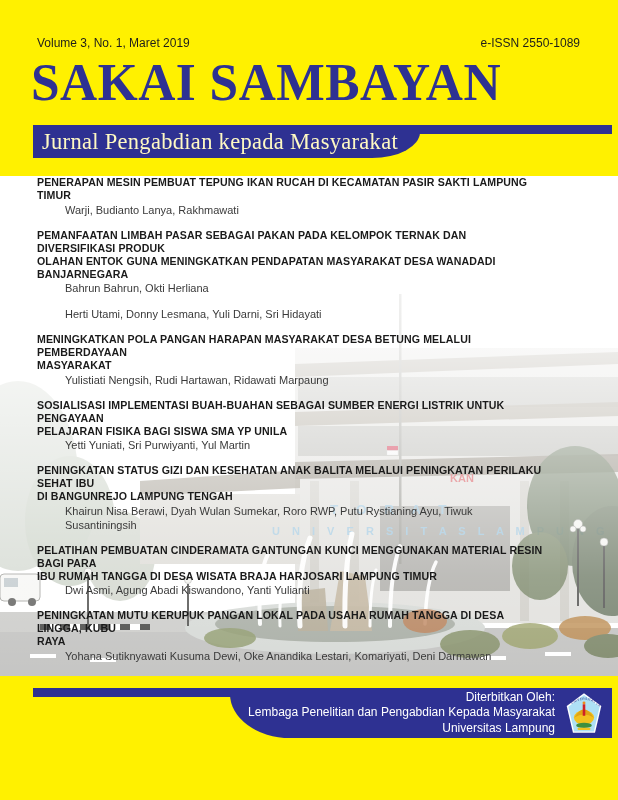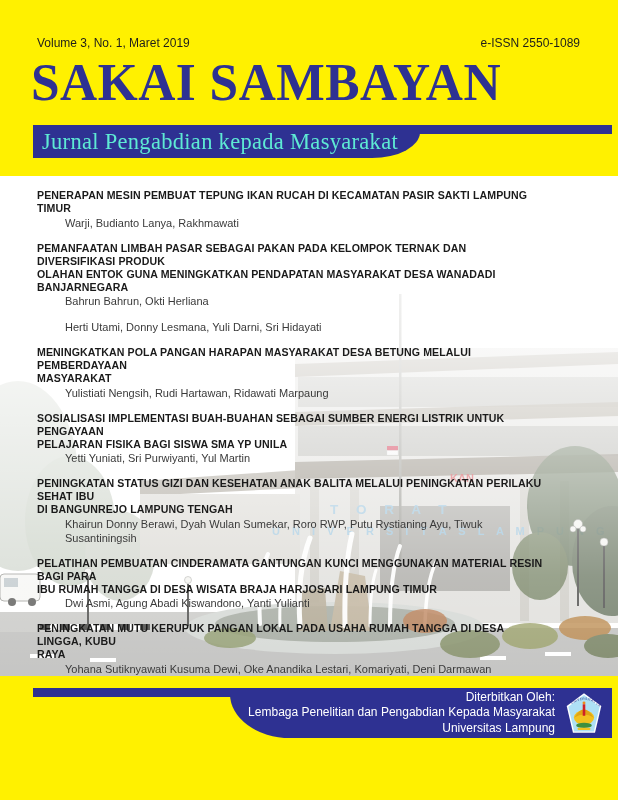--- a/index.html
+++ b/index.html
@@ -7,27 +7,27 @@
         font-family:"Liberation Sans",sans-serif;}
   
   .meta-row{position:absolute;top:36px;left:37px;right:38px;display:flex;
             justify-content:space-between;font-size:12px;color:#1d1d1b;}
   .journal-title{position:absolute;top:52px;left:31px;margin:0;
             font-family:"Liberation Serif",serif;font-weight:700;font-size:53px;
             letter-spacing:.5px;color:#2E3192;transform:scaleX(.97);transform-origin:left;}
   .banner-strip{position:absolute;top:125px;left:340px;width:272px;height:8.5px;background:#2E3192;}
   .banner-block{position:absolute;top:125px;left:33px;width:387px;height:33px;background:#2E3192;
             border-bottom-right-radius:48px 26px;display:flex;align-items:center;}
-  .banner-block span{color:#5eead4;font-family:"Liberation Serif",serif;font-size:22.5px;
+  .banner-block span{color:#fef9c3;font-family:"Liberation Serif",serif;font-size:22.5px;
             padding-left:9px;letter-spacing:.3px;}
   
   .photo-panel{position:absolute;top:176px;left:0;width:618px;height:500px;background:#ffffff;}
   .photo-panel > svg{position:absolute;inset:0;width:100%;height:100%;}
   
-  .articles{position:absolute;top:0;left:37px;width:510px;padding-top:13px;}
+  .articles{position:absolute;top:0;left:37px;width:510px;}
   .article{margin-bottom:12px;}
   .a-title{font-weight:700;font-size:10.6px;line-height:13px;color:#1a1a1a;
            letter-spacing:.1px;white-space:pre-wrap;}
   .a-authors{font-size:11px;line-height:14px;color:#3a3a3a;margin-top:.5px;margin-left:28px;}
   
   .footer-strip{position:absolute;top:688px;left:33px;width:579px;height:9px;background:#2E3192;}
   .footer-block{position:absolute;top:688px;left:230px;width:382px;height:50px;background:#2E3192;
            border-bottom-left-radius:60px 44px;display:flex;align-items:center;justify-content:flex-end;}
   .footer-text{color:#ffffff;font-size:12px;line-height:15.5px;text-align:right;padding-right:7px;}
   .footer-logo{width:44px;height:46px;margin-right:6px;flex:0 0 auto;}
@@ -192,21 +192,21 @@
         <div class="a-authors">Yulistiati Nengsih, Rudi Hartawan, Ridawati Marpaung</div>
       </div>
       <div class="article">
         <div class="a-title">SOSIALISASI IMPLEMENTASI BUAH-BUAHAN SEBAGAI SUMBER ENERGI LISTRIK UNTUK  PENGAYAAN
 PELAJARAN FISIKA BAGI SISWA SMA YP UNILA</div>
         <div class="a-authors">Yetti Yuniati, Sri Purwiyanti, Yul Martin</div>
       </div>
       <div class="article">
         <div class="a-title">PENINGKATAN STATUS GIZI DAN KESEHATAN ANAK BALITA MELALUI PENINGKATAN PERILAKU SEHAT IBU
 DI BANGUNREJO LAMPUNG TENGAH</div>
-        <div class="a-authors">Khairun Donny Berawi, Dyah Wulan Sumekar, Roro RWP, Putu Rystianing Ayu, Tiwuk Susantiningsih</div>
+        <div class="a-authors">Khairun Nisa Berawi, Dyah Wulan Sumekar, Roro RWP, Putu Rystianing Ayu, Tiwuk Susantiningsih</div>
       </div>
       <div class="article">
         <div class="a-title">PELATIHAN PEMBUATAN CINDERAMATA GANTUNGAN KUNCI MENGGUNAKAN MATERIAL RESIN BAGI PARA
 IBU RUMAH TANGGA DI DESA WISATA BRAJA HARJOSARI LAMPUNG TIMUR</div>
         <div class="a-authors">Dwi Asmi, Agung Abadi Kiswandono, Yanti Yulianti</div>
       </div>
       <div class="article">
         <div class="a-title">PENINGKATAN MUTU KERUPUK PANGAN LOKAL PADA USAHA RUMAH TANGGA DI DESA LINGGA, KUBU
 RAYA</div>
         <div class="a-authors">Yohana Sutiknyawati Kusuma Dewi, Oke Anandika Lestari, Komariyati, Deni Darmawan</div>

